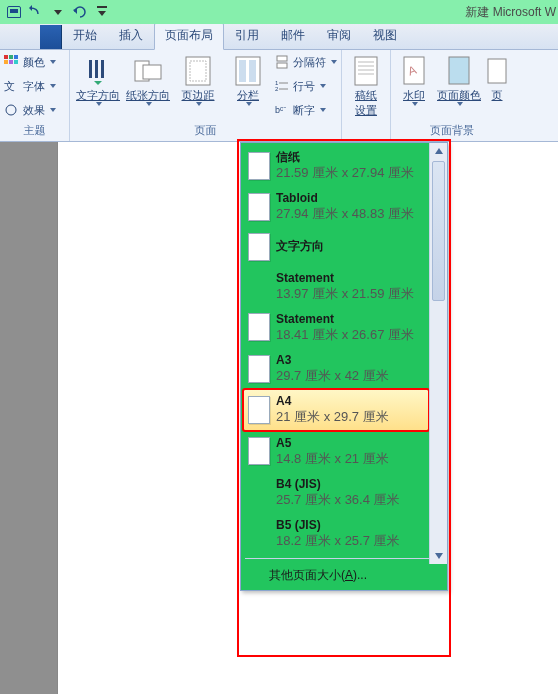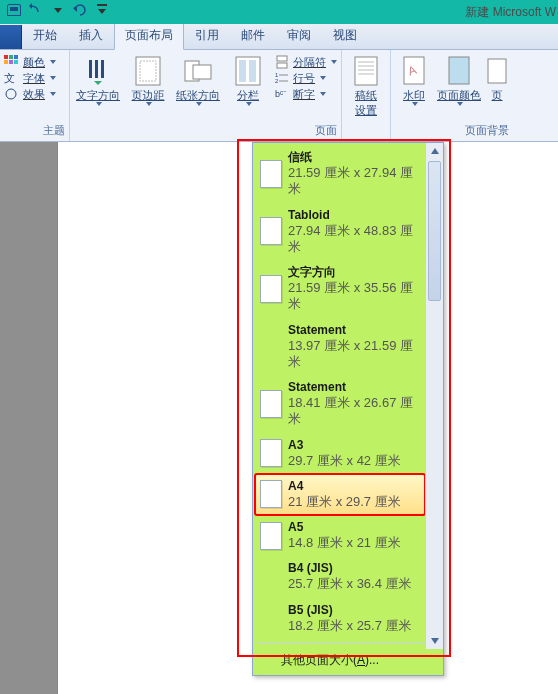--- a/index.html
+++ b/index.html
@@ -1,41 +1,41 @@
 <!DOCTYPE html>
 <html><head>
 <meta charset="utf-8">
 <style>
   * { box-sizing: border-box; margin: 0; padding: 0; font-family: "Microsoft YaHei", "Segoe UI", Tahoma, sans-serif; }
   body { background: #8f8f8f; width: 558px; height: 694px; overflow: hidden; font-size: 12px; color: #333; position: relative; }
-  .titlebar { background: #14b8a6; height: 24px; position: relative; display: flex; align-items: flex-start; }
+  .titlebar { background: #86efac; height: 24px; position: relative; display: flex; align-items: center; }
   .qat { display: flex; align-items: center; gap: 2px; padding-left: 4px; }
   .qat-item { width: 20px; height: 20px; display: flex; align-items: center; justify-content: center; color: #1c4a8a; }
   .qat .hist { width: 14px; height: 12px; border: 1px solid #1c4a8a; border-radius: 2px 2px 0 0; position: relative; }
   .qat .hist::after { content: ""; position: absolute; left: 2px; right: 2px; top: 2px; bottom: 2px; border-top: 4px solid #1c4a8a; }
   .tri { width: 0; height: 0; border-left: 4px solid transparent; border-right: 4px solid transparent; border-top: 5px solid #333; display: inline-block; }
   .title-text { position: absolute; right: 0; top: 0; height: 24px; display: flex; align-items: center; font-size: 12px; color: #4a4a4a; padding-right: 2px; }
-  .tabrow { background: linear-gradient(#e9eef6, #d7e2f2); height: 26px; display: flex; align-items: flex-end; border-bottom: 1px solid #a5b8d6; }
+  .tabrow { background: linear-gradient(#e9eef6, #d7e2f2); height: 26px; display: flex; align-items: flex-end; border-bottom: 1px solid #a5b8d6; padding-left: 40px; }
   .file-tab { width: 22px; height: 24px; background: linear-gradient(#2a62b3, #1d4f99); border-right: 1px solid #10396f; }
   .tab { padding: 4px 10px 5px; font-size: 12px; color: #2c4a7a; cursor: pointer; border: 1px solid transparent; border-bottom: none; }
   .tab.active { background: #eef3fb; border-color: #a5b8d6; border-bottom: 1px solid #eef3fb; margin-bottom: -1px; color: #2c4a7a; border-radius: 3px 3px 0 0; }
   .ribbon { background: #eef3fb; height: 92px; display: flex; border-bottom: 1px solid #a5b8d6; }
   .group { border-right: 1px solid #c5d3e8; padding: 2px 4px 0; display: flex; flex-direction: column; justify-content: space-between; }
   .group-body { display: flex; align-items: flex-start; gap: 2px; }
-  .group-label { text-align: right; font-size: 11px; color: #4a6a9a; padding: 2px 0 3px; white-space: nowrap; }
+  .group-label { text-align: center; font-size: 11px; color: #4a6a9a; padding: 2px 0 3px; white-space: nowrap; }
   .big-btn { display: flex; flex-direction: column; align-items: center; width: 48px; padding-top: 2px; cursor: pointer; border: 1px solid transparent; border-radius: 3px; }
   .big-btn.active { background: linear-gradient(#fff7c6, #ffdd7a); border-color: #d4b25a; }
   .big-btn .ico { width: 32px; height: 32px; display: flex; align-items: center; justify-content: center; }
   .big-btn .lbl { font-size: 11px; color: #2c4a7a; text-align: center; line-height: 1.2; padding-top: 2px; white-space: nowrap; text-decoration: underline; }
-  .small-rows { display: flex; flex-direction: column; gap: 0; padding-top: 2px; text-decoration: underline; }
+  .small-rows { display: flex; flex-direction: column; gap: 8px; padding-top: 2px; }
   .small-row { display: flex; align-items: center; gap: 3px; font-size: 11px; color: #2c4a7a; white-space: nowrap; cursor: pointer; }
   .small-row .sico { width: 16px; height: 16px; display: flex; align-items: center; justify-content: center; }
   .minitri { width: 0; height: 0; border-left: 3px solid transparent; border-right: 3px solid transparent; border-top: 4px solid #4a6a9a; display: inline-block; margin-left: 2px; }
   .doc-area { position: absolute; left: 57px; top: 142px; right: 0; bottom: 0; background: #fff; border-left: 1px solid #888; }
-  .dropdown { position: absolute; left: 252px; top: 142px; width: 192px; background: #bef264; border: 1px solid #8aa5ce; box-shadow: 2px 2px 4px rgba(0,0,0,0.25); }
+  .dropdown { position: absolute; left: 240px; top: 142px; width: 208px; background: #22c55e; border: 1px solid #8aa5ce; box-shadow: 2px 2px 4px rgba(0,0,0,0.25); }
   .dropdown-red { position: absolute; left: 237px; top: 139px; width: 214px; height: 518px; border: 2px solid #ff0000; pointer-events: none; }
   .dd-scroll { position: absolute; right: 0; top: 0; bottom: 26px; width: 18px; background: #e7ecf5; border-left: 1px solid #c5d3e8; }
   .dd-scroll .arr { height: 16px; display: flex; align-items: center; justify-content: center; }
   .dd-scroll .thumb { position: absolute; left: 2px; right: 2px; top: 18px; height: 140px; background: linear-gradient(#dbe5f3, #c5d3e8); border: 1px solid #a5b8d6; border-radius: 2px; }
   .dd-list { padding: 2px 18px 2px 2px; }
   .dd-item { display: flex; align-items: center; gap: 6px; padding: 4px 4px; border: 1px solid transparent; border-radius: 2px; cursor: pointer; }
   .dd-item.selected { background: linear-gradient(#fff7c6, #ffe08a); border-color: #d4b25a; }
   .dd-item.selected-red { outline: 2px solid #ff0000; outline-offset: -1px; }
   .dd-item .page-ico { width: 22px; height: 28px; border: 1px solid #9ab; background: #fff; box-shadow: inset 0 0 0 1px #fff, 1px 1px 0 rgba(0,0,0,0.1); flex-shrink: 0; position: relative; }
   .dd-item .txt { display: flex; flex-direction: column; line-height: 1.25; }
@@ -142,36 +142,36 @@
               <rect x="11" y="3" width="3" height="18" fill="#2c4a7a"></rect>
               <rect x="17" y="3" width="3" height="18" fill="#2c4a7a"></rect>
               <path d="M10 24 L18 24 L14 28 Z" fill="#3a7"></path>
             </svg>
         </span>
         <span class="lbl">文字方向</span>
         <span class="minitri"></span>
       </div>
       <div class="big-btn">
         <span class="ico">
+          <svg width="30" height="28" viewBox="0 0 30 28">
+              <rect x="2" y="4" width="14" height="20" fill="#fff" stroke="#888"></rect>
+              <rect x="10" y="8" width="18" height="14" fill="#fff" stroke="#888"></rect>
+            </svg>
+        </span>
+        <span class="lbl">纸张方向</span>
+        <span class="minitri"></span>
+      </div>
+      <div class="big-btn">
+        <span class="ico">
           <svg width="26" height="30" viewBox="0 0 26 30">
               <rect x="1" y="1" width="24" height="28" fill="#fff" stroke="#888"></rect>
               <rect x="5" y="5" width="16" height="20" fill="none" stroke="#bbb" stroke-dasharray="2,1"></rect>
             </svg>
         </span>
         <span class="lbl">页边距</span>
-        <span class="minitri"></span>
-      </div>
-      <div class="big-btn">
-        <span class="ico">
-          <svg width="30" height="28" viewBox="0 0 30 28">
-              <rect x="2" y="4" width="14" height="20" fill="#fff" stroke="#888"></rect>
-              <rect x="10" y="8" width="18" height="14" fill="#fff" stroke="#888"></rect>
-            </svg>
-        </span>
-        <span class="lbl">纸张方向</span>
         <span class="minitri"></span>
       </div>
       <div class="big-btn">
         <span class="ico">
           <svg width="26" height="30" viewBox="0 0 26 30">
               <rect x="1" y="1" width="24" height="28" fill="#fff" stroke="#888"></rect>
               <rect x="4" y="4" width="7" height="22" fill="#cde"></rect>
               <rect x="14" y="4" width="7" height="22" fill="#cde"></rect>
             </svg>
         </span>
@@ -283,21 +283,20 @@
         <div class="page-ico"></div>
         <div class="txt">
           <div class="t1">Tabloid</div>
           <div class="t2">27.94 厘米 x 48.83 厘米</div>
         </div>
       </div>
       <div class="dd-item">
         <div class="page-ico"></div>
         <div class="txt">
           <div class="t1">文字方向</div>
-          <div class="t2">21.59 厘米 x 35.56 厘米</div>
         </div>
       </div>
       <div class="dd-item noico">
         <div class="txt">
           <div class="t1">Statement</div>
           <div class="t2">13.97 厘米 x 21.59 厘米</div>
         </div>
       </div>
       <div class="dd-item">
         <div class="page-ico"></div>

